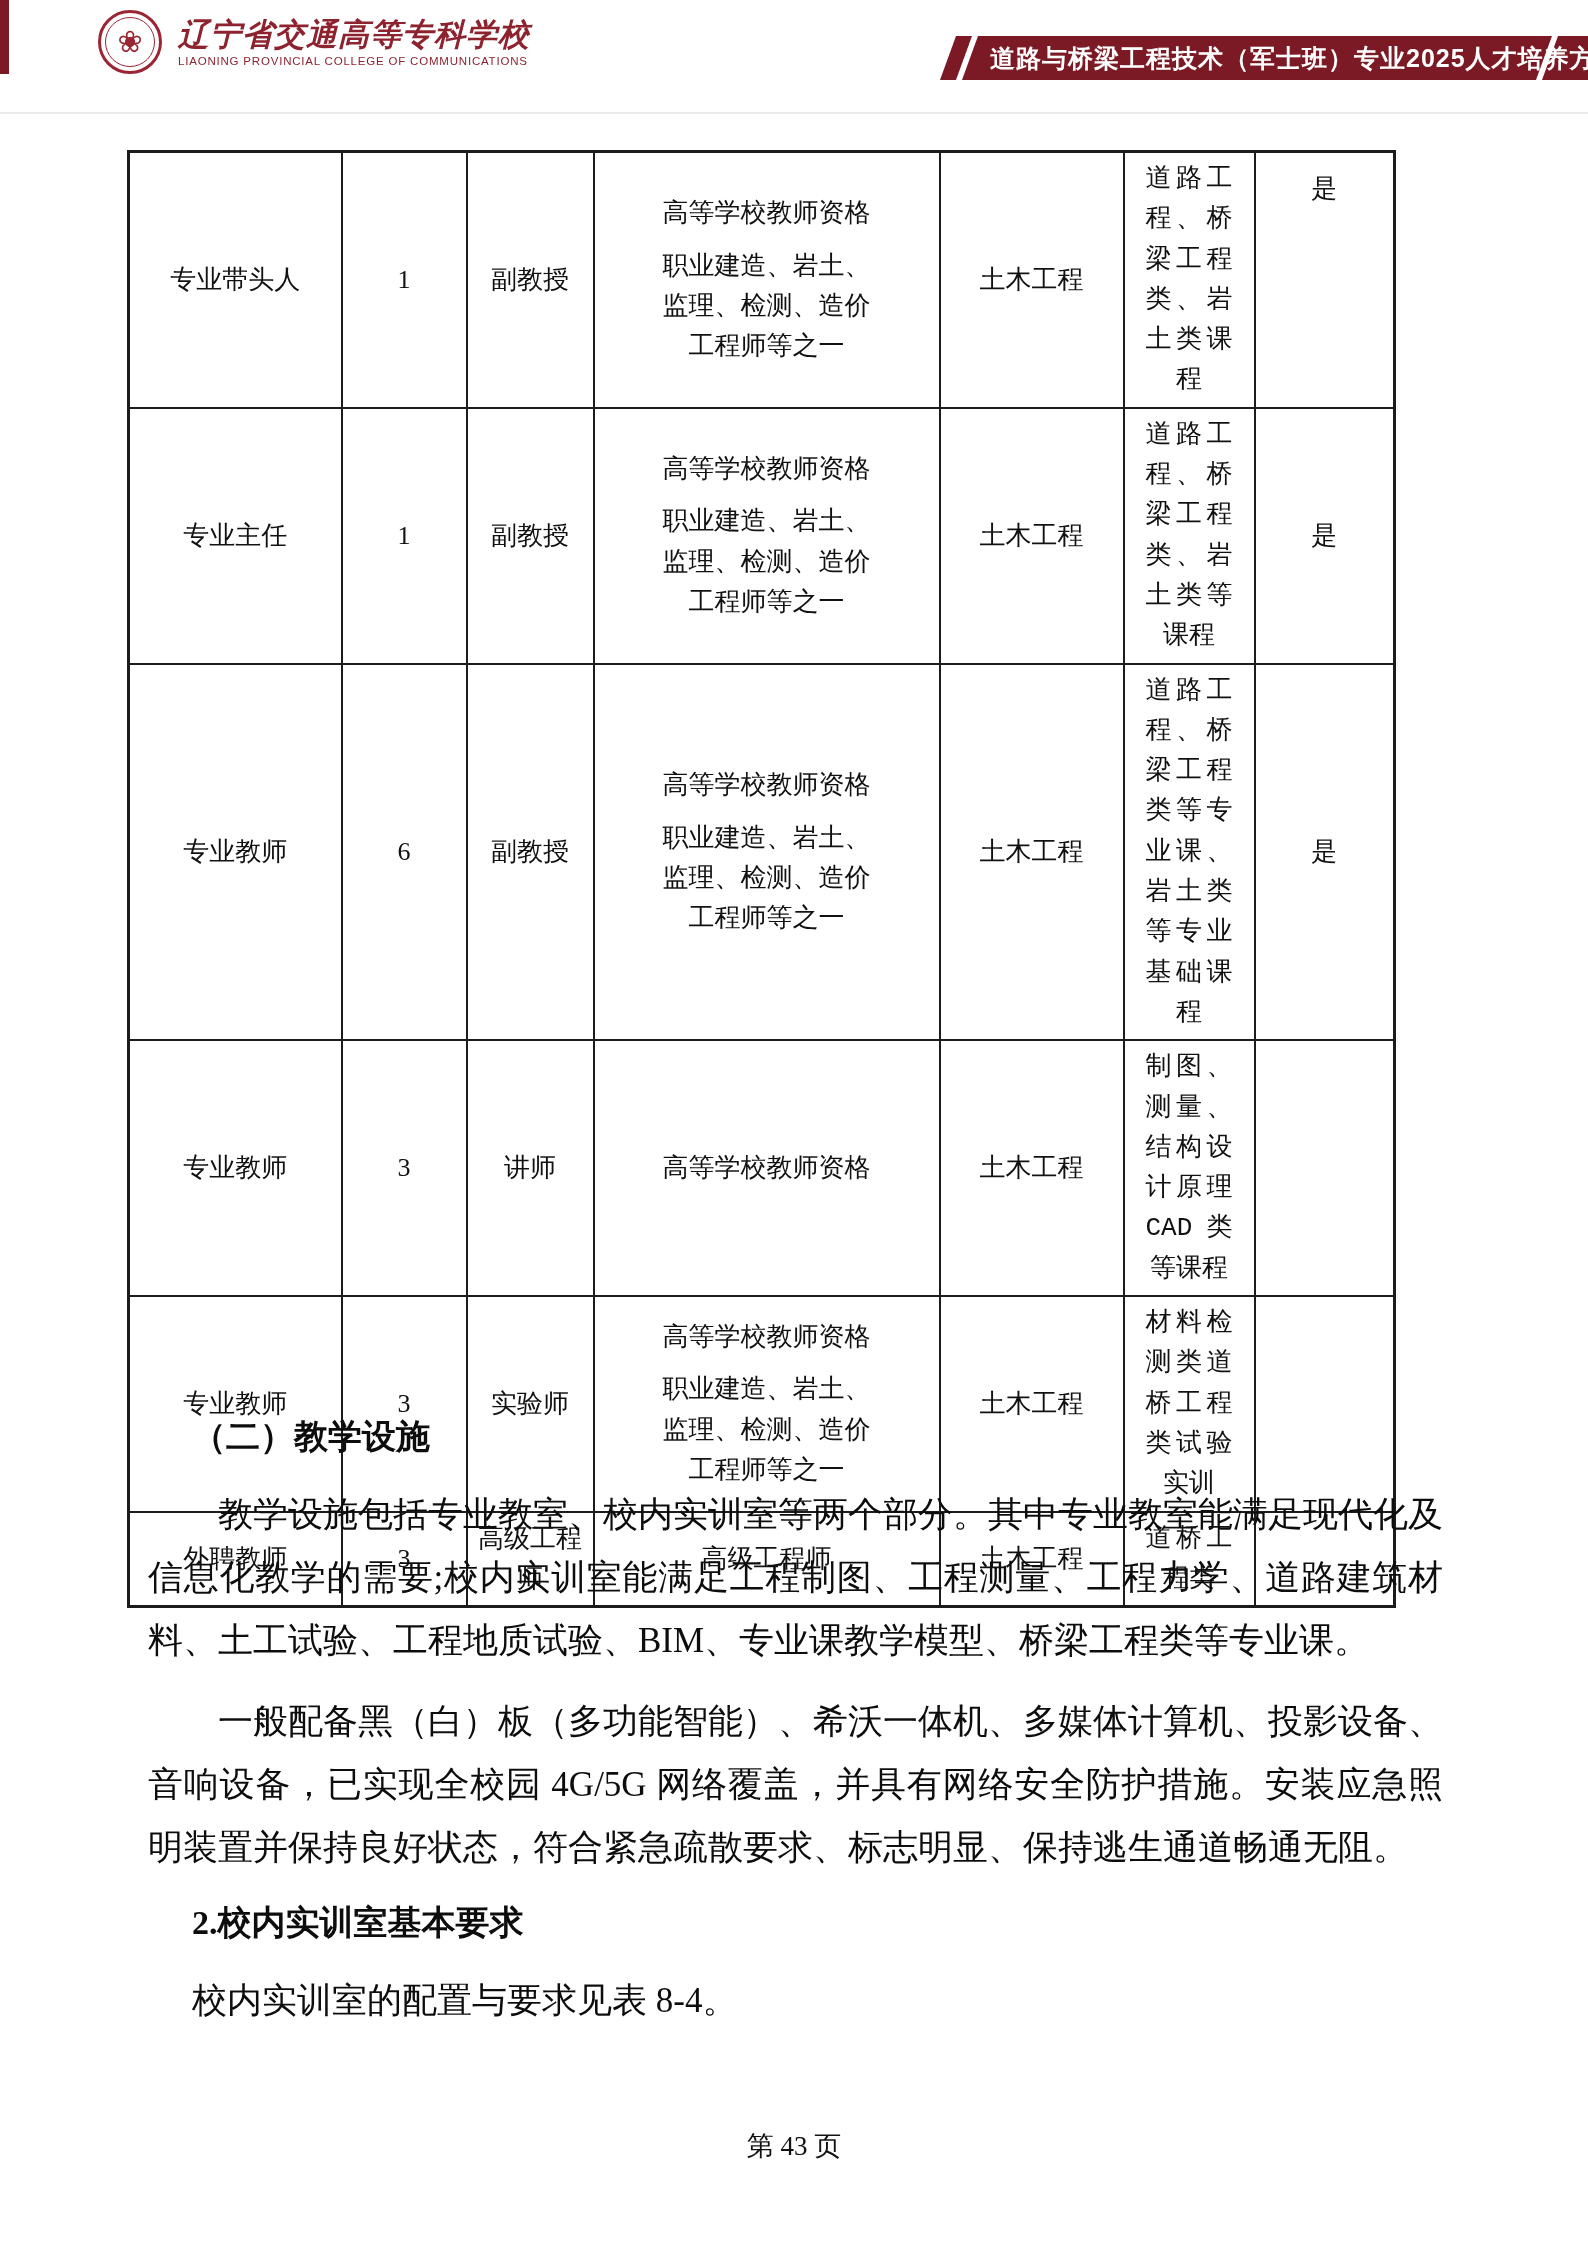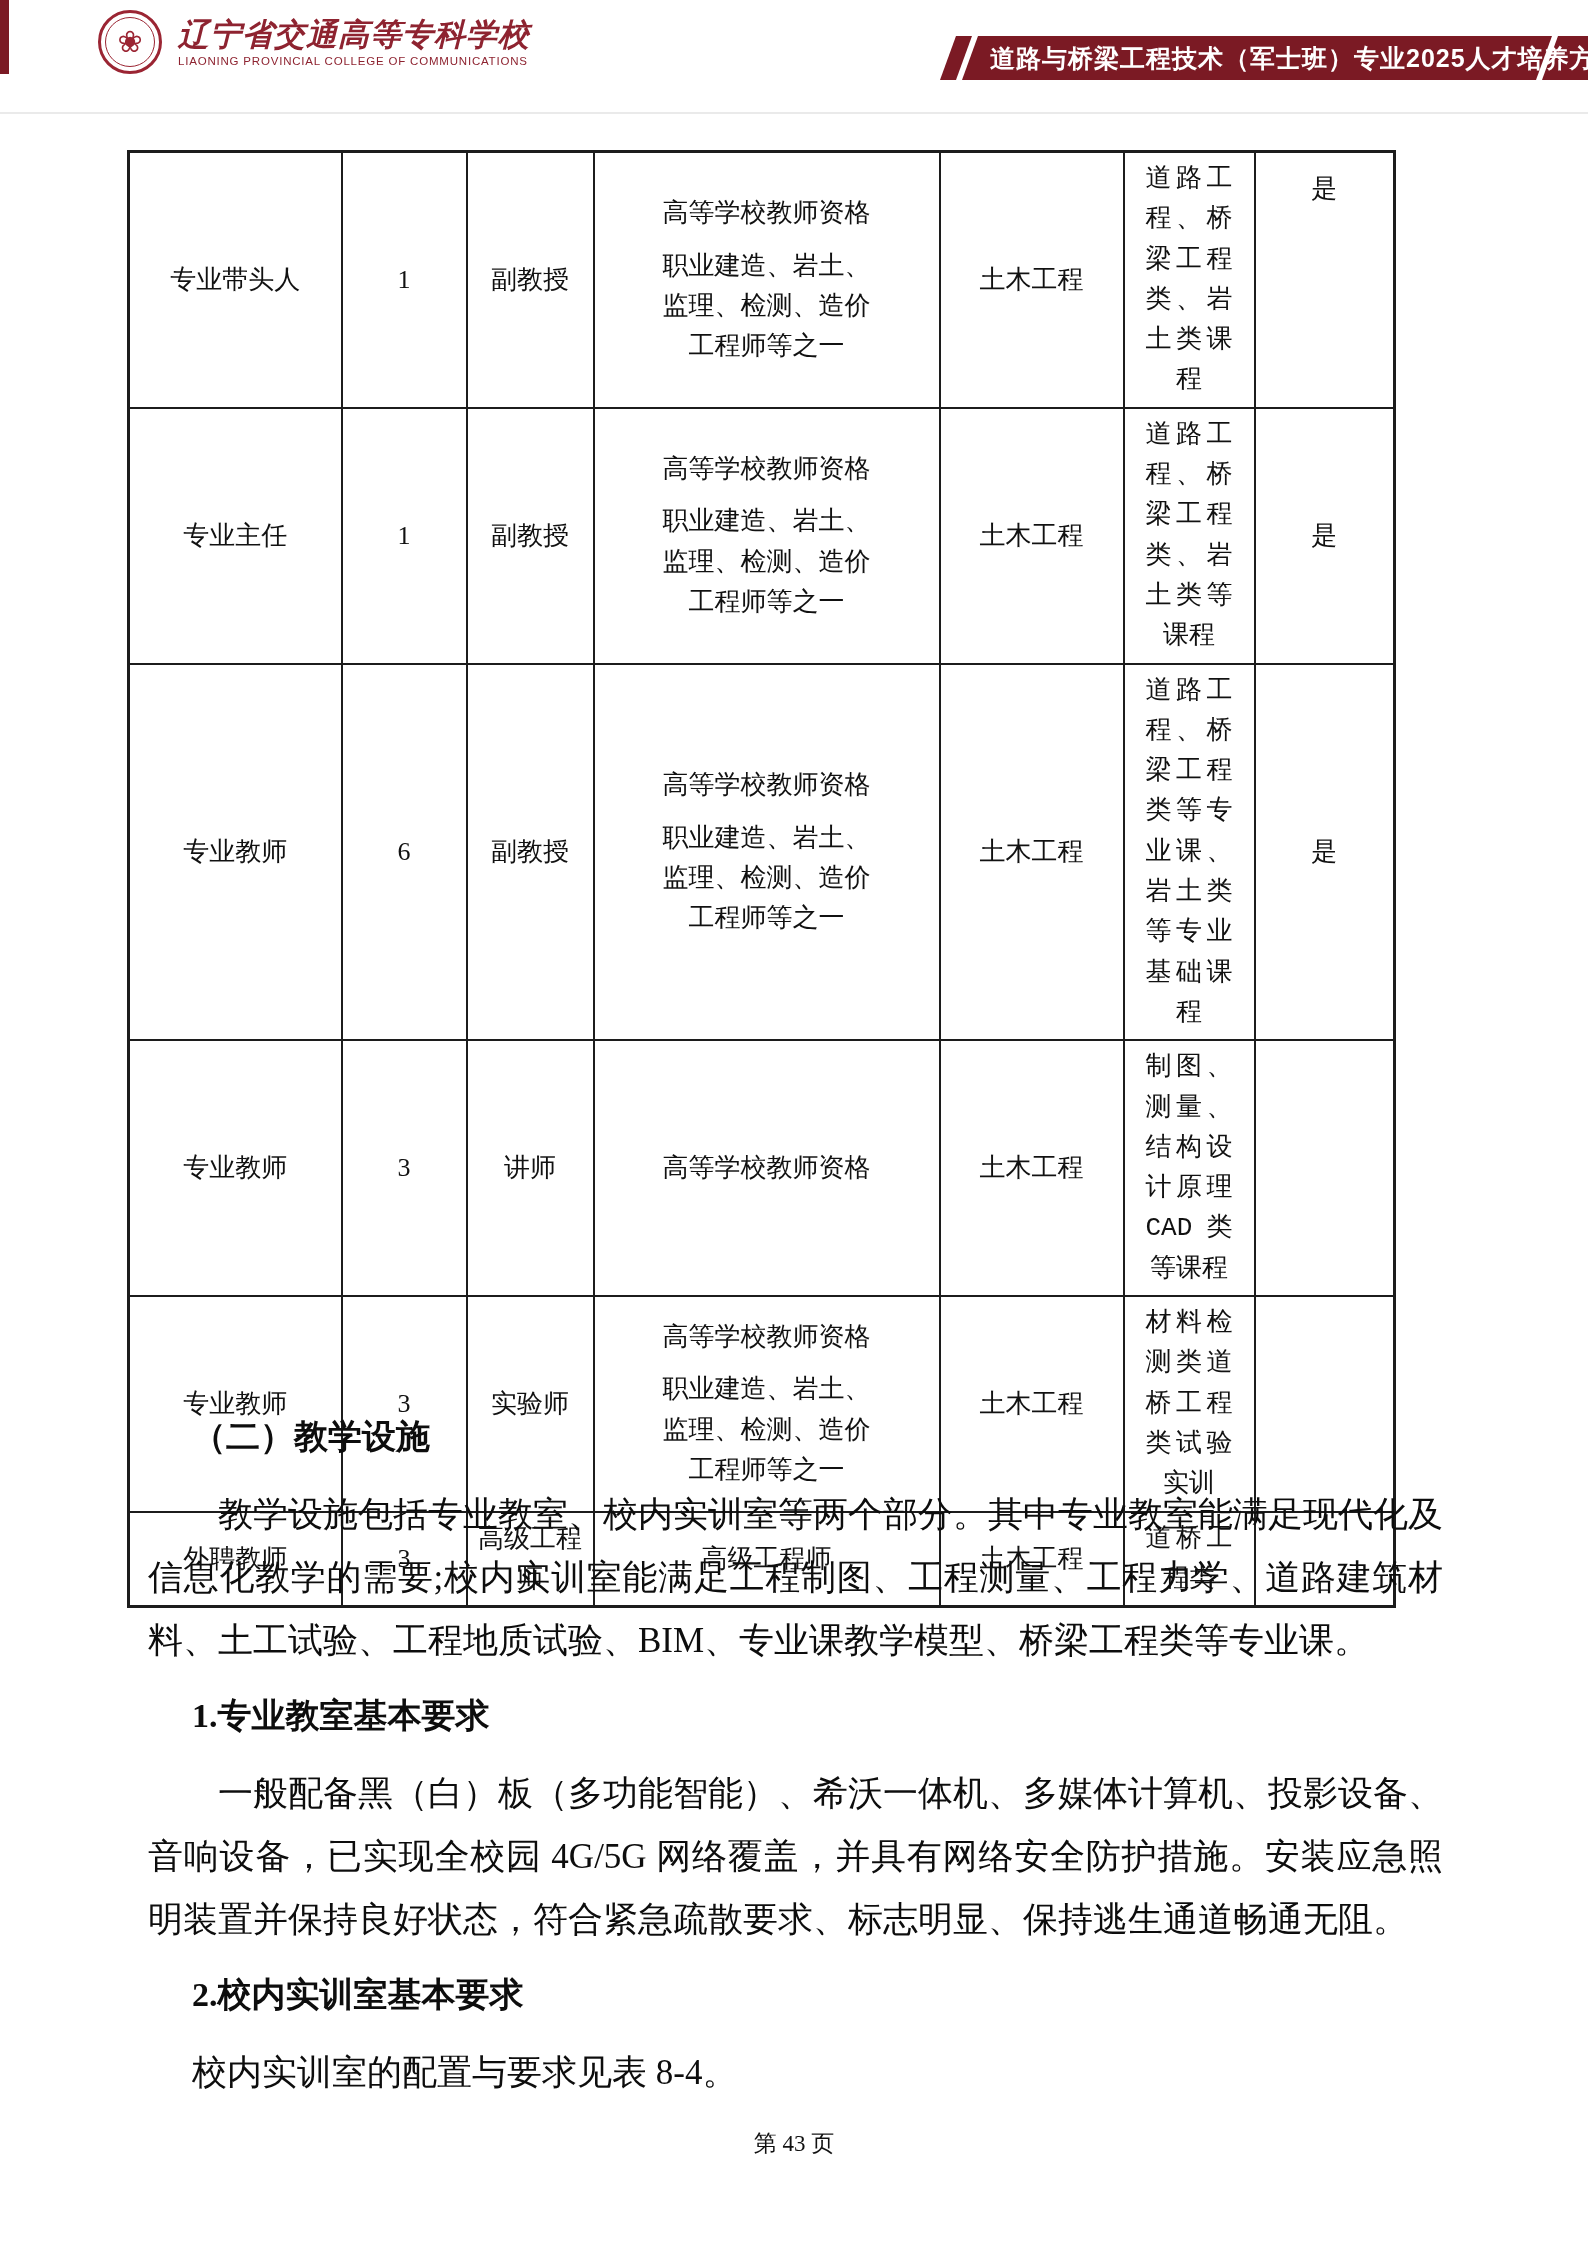--- a/index.html
+++ b/index.html
@@ -68,21 +68,21 @@
     position:absolute; left:148px; top:1335px; width:1295px;
     font-size:35px; line-height:63px; text-align:justify; color:#0d0d0d;
   }
   .sec-heading  { margin:74px 0 0 44px; font-size:34px; font-weight:bold; line-height:56px; }
   .sub-heading  { margin:16px 0 0 44px; font-size:34px; font-weight:bold; line-height:56px; }
   .para   { margin:18px 0 0 0; text-indent:70px; }
   .para.short { text-indent:44px; }
 
   .footer {
     position:absolute; left:0; right:0; top:2128px; text-align:center;
-    font-size:23px; color:#111;
+    font-size:27px; color:#111;
   }
 </style>
 </head>
 <body>
 
 <div class="page">
 
   <div class="corner-bar"></div>
   <div class="scan-line"></div>
 
@@ -185,21 +185,20 @@
         <td>土木工程</td>
         <td class="col-courses">道桥工程类</td>
         <td></td>
       </tr>
     </tbody>
   </table>
 
   <div class="content">
     <div class="sec-heading">（二）教学设施</div>
     <p class="para">教学设施包括专业教室、校内实训室等两个部分。其中专业教室能满足现代化及信息化教学的需要;校内实训室能满足工程制图、工程测量、工程力学、道路建筑材料、土工试验、工程地质试验、BIM、专业课教学模型、桥梁工程类等专业课。</p>
-    <div class="sub-heading">1.专业教室基本要求</div>
     <p class="para">一般配备黑（白）板（多功能智能）、希沃一体机、多媒体计算机、投影设备、音响设备，已实现全校园 4G/5G 网络覆盖，并具有网络安全防护措施。安装应急照明装置并保持良好状态，符合紧急疏散要求、标志明显、保持逃生通道畅通无阻。</p>
     <div class="sub-heading">2.校内实训室基本要求</div>
     <p class="para short">校内实训室的配置与要求见表 8-4。</p>
   </div>
 
   <div class="footer">
     <span>第 43 页</span>
   </div>
 
 </div>

